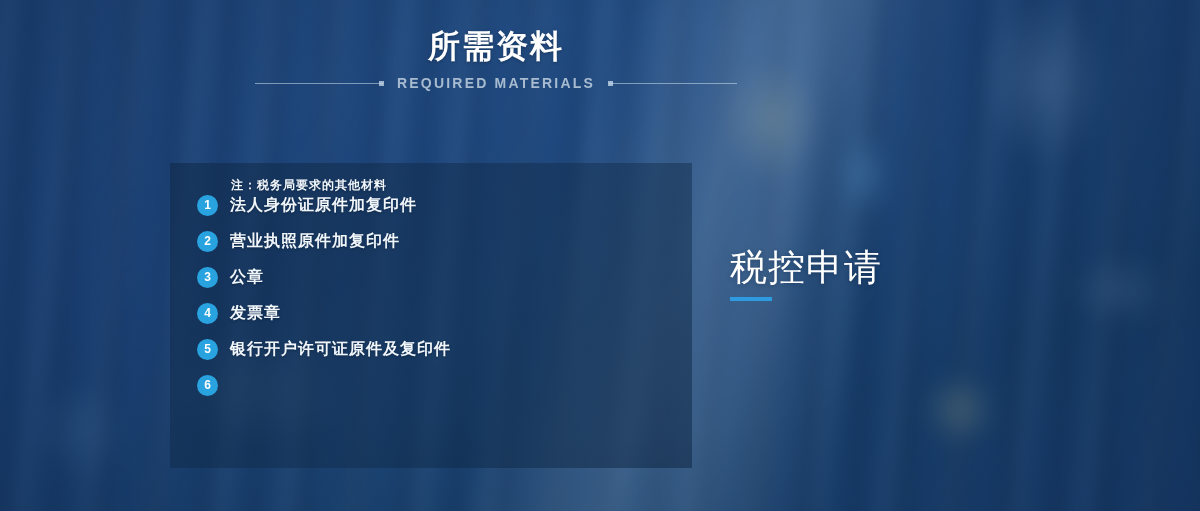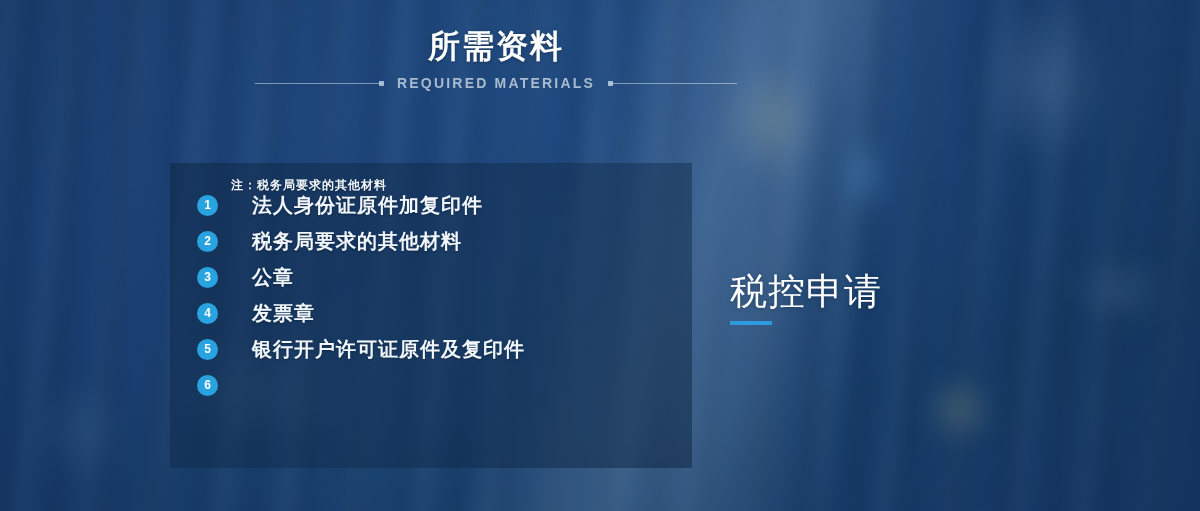--- a/index.html
+++ b/index.html
@@ -128,22 +128,22 @@
     width:21px; height:21px;
     border-radius:50%;
     background:#29a3e0;
     color:#ffffff;
     font-size:12px;
     font-weight:bold;
     line-height:21px;
     text-align:center;
   }
   .item-text {
-    margin-left:34px;
-    font-size:20px;
+    margin-left:12px;
+    font-size:16px;
     font-weight:bold;
     color:#f1f6fb;
     letter-spacing:1px;
     white-space:nowrap;
     text-shadow:0 1px 2px rgba(8,26,48,0.5);
   }
   .note {
     margin-left:61px;
     margin-top:14px;
     font-size:12px;
@@ -152,21 +152,20 @@
     letter-spacing:1px;
     white-space:nowrap;
     text-shadow:0 1px 2px rgba(8,26,48,0.5);
   }
 
   
   .right-block {
     position:absolute;
     left:730px; top:246px;
     width:440px;
-    margin-top:24px;
   }
   .right-line1, .right-line2 {
     font-size:37px;
     font-weight:normal;
     color:#ffffff;
     letter-spacing:1px;
     line-height:44px;
     white-space:nowrap;
     text-shadow:0 1px 4px rgba(10,30,55,0.35);
   }
@@ -197,21 +196,21 @@
   <div class="panel">
     <ul class="list">
 
       <li class="list-item">
         <span class="badge">1</span>
         <span class="item-text">法人身份证原件加复印件</span>
       </li>
 
       <li class="list-item">
         <span class="badge">2</span>
-        <span class="item-text">税务局要求的其他材料</span>
+        <span class="item-text">营业执照原件加复印件</span>
       </li>
 
       <li class="list-item">
         <span class="badge">3</span>
         <span class="item-text">公章</span>
       </li>
 
       <li class="list-item">
         <span class="badge">4</span>
         <span class="item-text">发票章</span>

